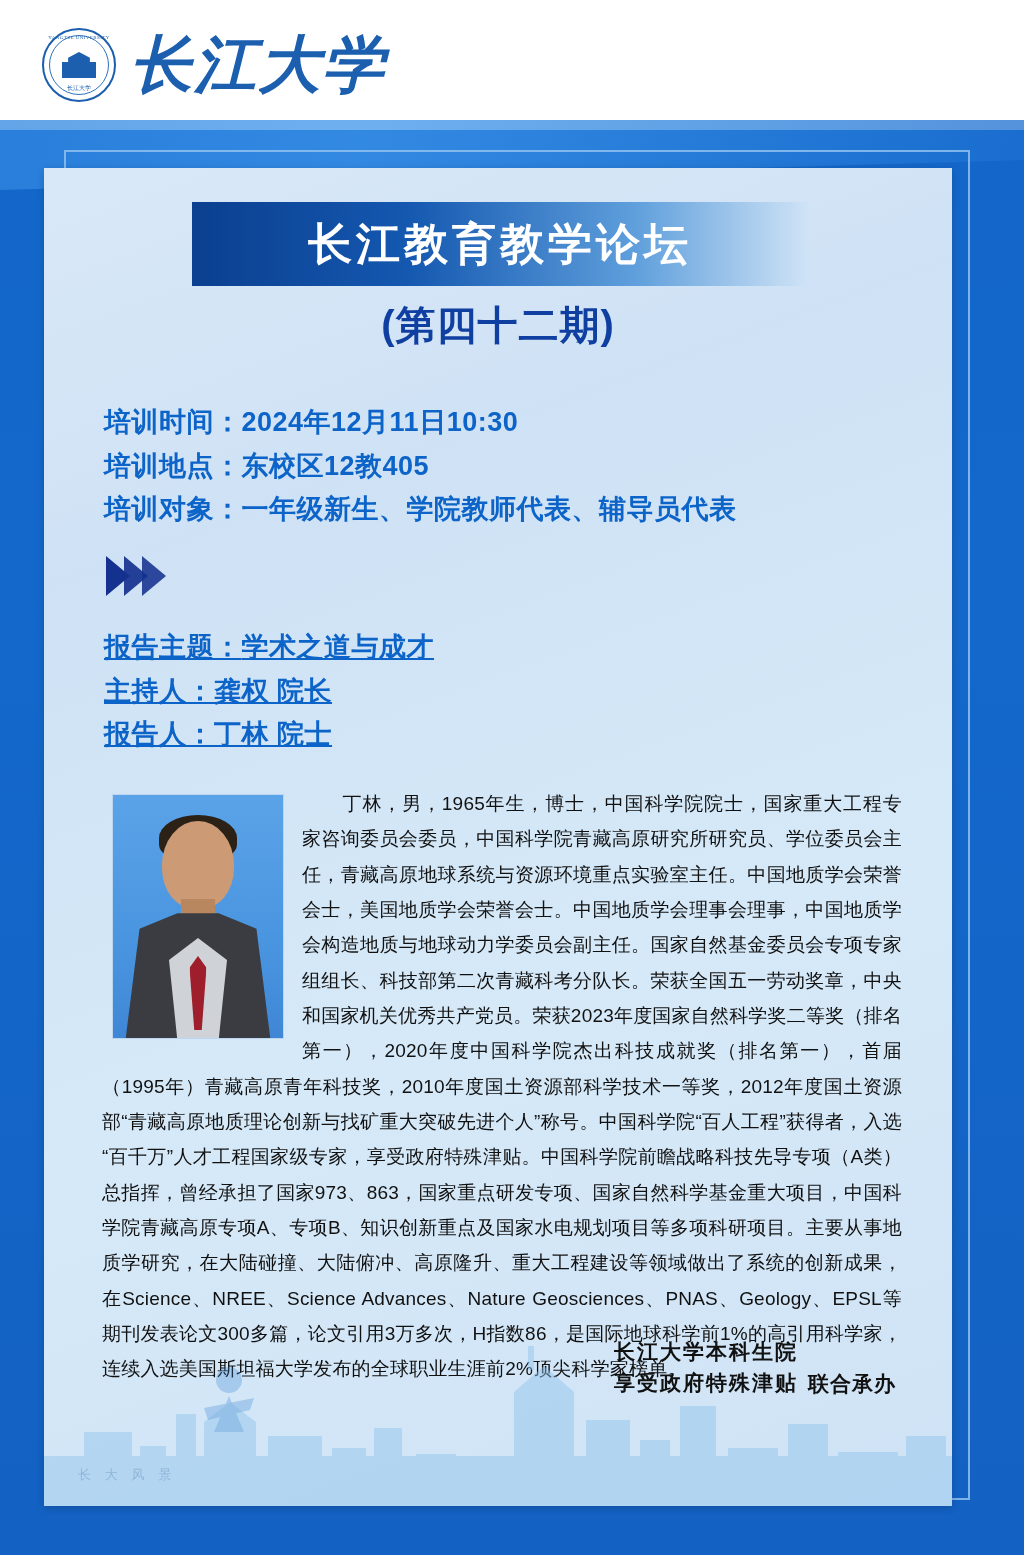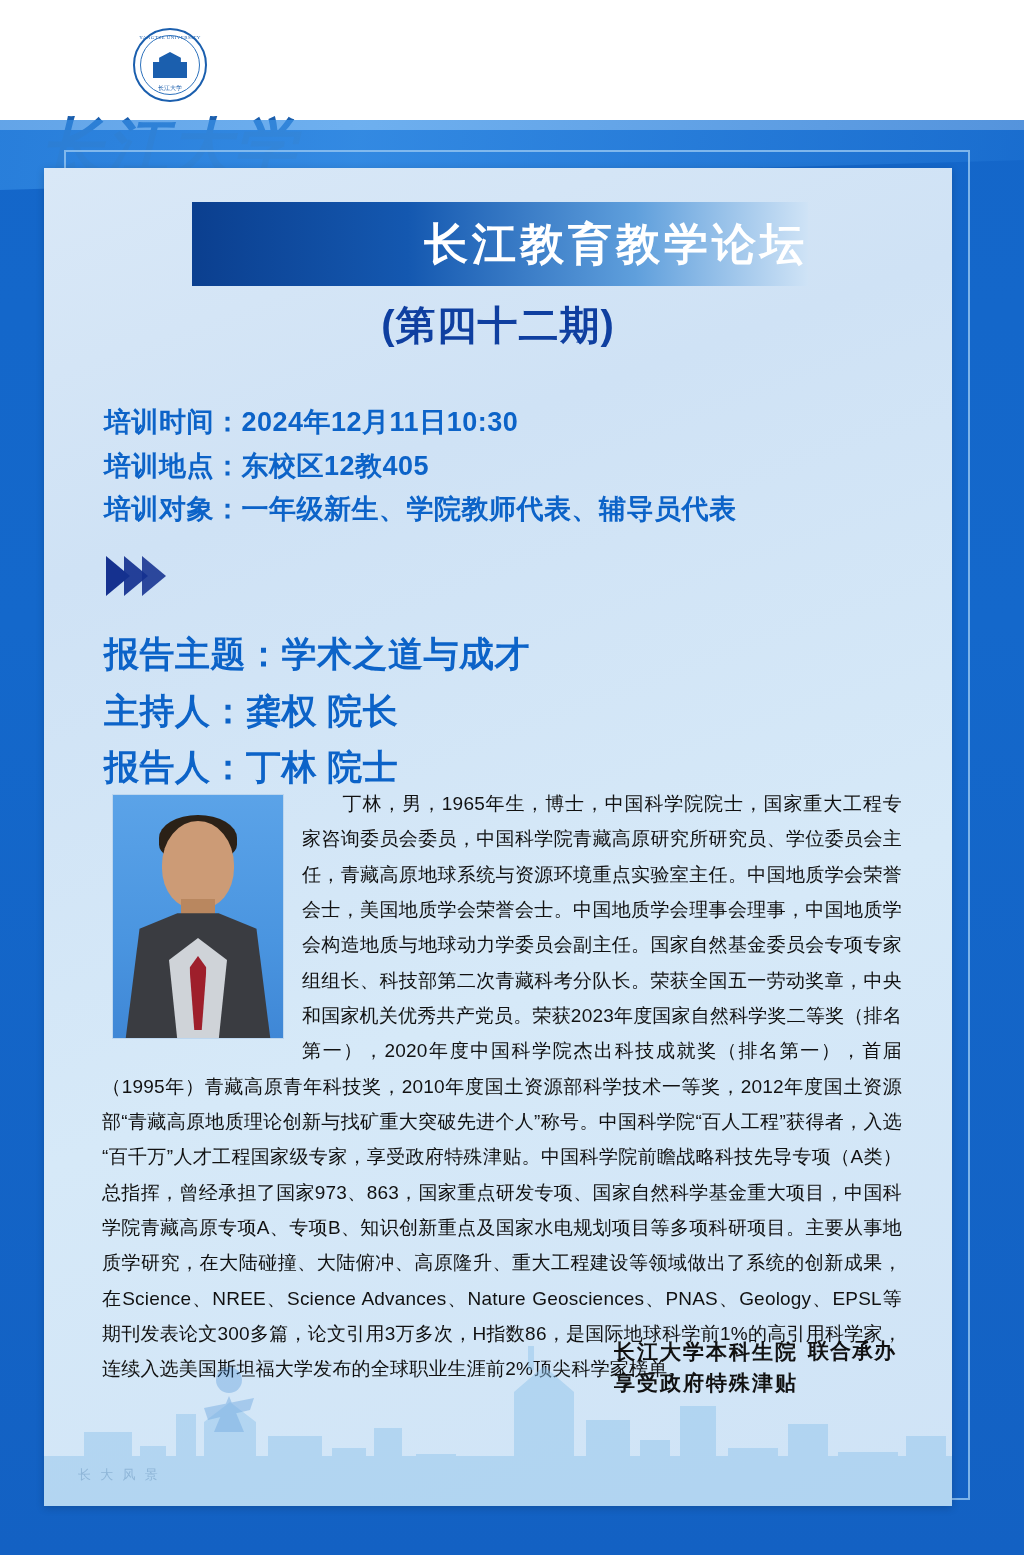--- a/index.html
+++ b/index.html
@@ -26,21 +26,20 @@
     left: 0; top: 0;
     width: 1024px; height: 130px;
     background: #ffffff;
   }
   .logo-wrap {
     position: absolute;
     left: 42px; top: 28px;
     display: flex;
     align-items: center;
     gap: 14px;
-    flex-direction: column;
   }
   .logo-seal {
     width: 74px; height: 74px;
     border-radius: 50%;
     border: 2px solid #1b5fae;
     position: relative;
     background: #fff;
     flex: none;
   }
   .logo-seal .inner-ring {
@@ -113,21 +112,21 @@
   }
 
   
   .title-bar {
     position: absolute;
     left: 148px; top: 34px;
     width: 616px; height: 84px;
     background: linear-gradient(90deg, #0b3f8f 0%, #1458b0 35%, #5f9fdc 72%, #cfe3f6 100%);
     display: flex;
     align-items: center;
-    justify-content: flex-end;
+    justify-content: center;
   }
   .title-bar .t {
     font-family: "Liberation Serif", "DejaVu Serif", serif;
     font-size: 44px;
     font-weight: 700;
     color: #ffffff;
     letter-spacing: 4px;
   }
   .subtitle {
     position: absolute;
@@ -175,25 +174,26 @@
   .chev.c2 { opacity: .92; }
   .chev.c3 { opacity: .88; }
 
   
   .topic {
     position: absolute;
     left: 60px; top: 458px;
     width: 820px;
   }
   .topic-row {
-    font-size: 35px;
+    font-size: 27px;
     font-weight: 700;
     color: #0c63c8;
     line-height: 1.62;
     letter-spacing: .5px;
+    text-decoration: underline;
   }
 
   
   .bio-area {
     position: absolute;
     left: 58px; top: 618px;
     width: 800px;
   }
   .portrait {
     float: left;
@@ -262,21 +262,21 @@
     letter-spacing: .2px;
   }
   .bio-text .indent { display: inline-block; width: 2.1em; }
 
   
   .footer-org {
     position: absolute;
     right: 56px; bottom: 108px;
     text-align: left;
     display: flex;
-    align-items: flex-start;
+    align-items: flex-end;
     gap: 10px;
   }
   .org-lines {
     font-size: 21px;
     font-weight: 700;
     color: #111;
     line-height: 1.45;
     letter-spacing: 2px;
     text-align: right;
   }
@@ -291,21 +291,21 @@
   .skyline {
     position: absolute;
     left: 0; bottom: 0;
     width: 908px; height: 170px;
     opacity: .55;
     pointer-events: none;
   }
   .watermark {
     position: absolute;
     left: 34px; bottom: 22px;
-    font-family: Liberation Serif, serif;
+    font-family: Liberation Mono, monospace;
     font-size: 13px;
     color: #8fb6d8;
     letter-spacing: 3px;
   }
 </style>
 </head>
 <body>
 
 <div class="poster">
 

